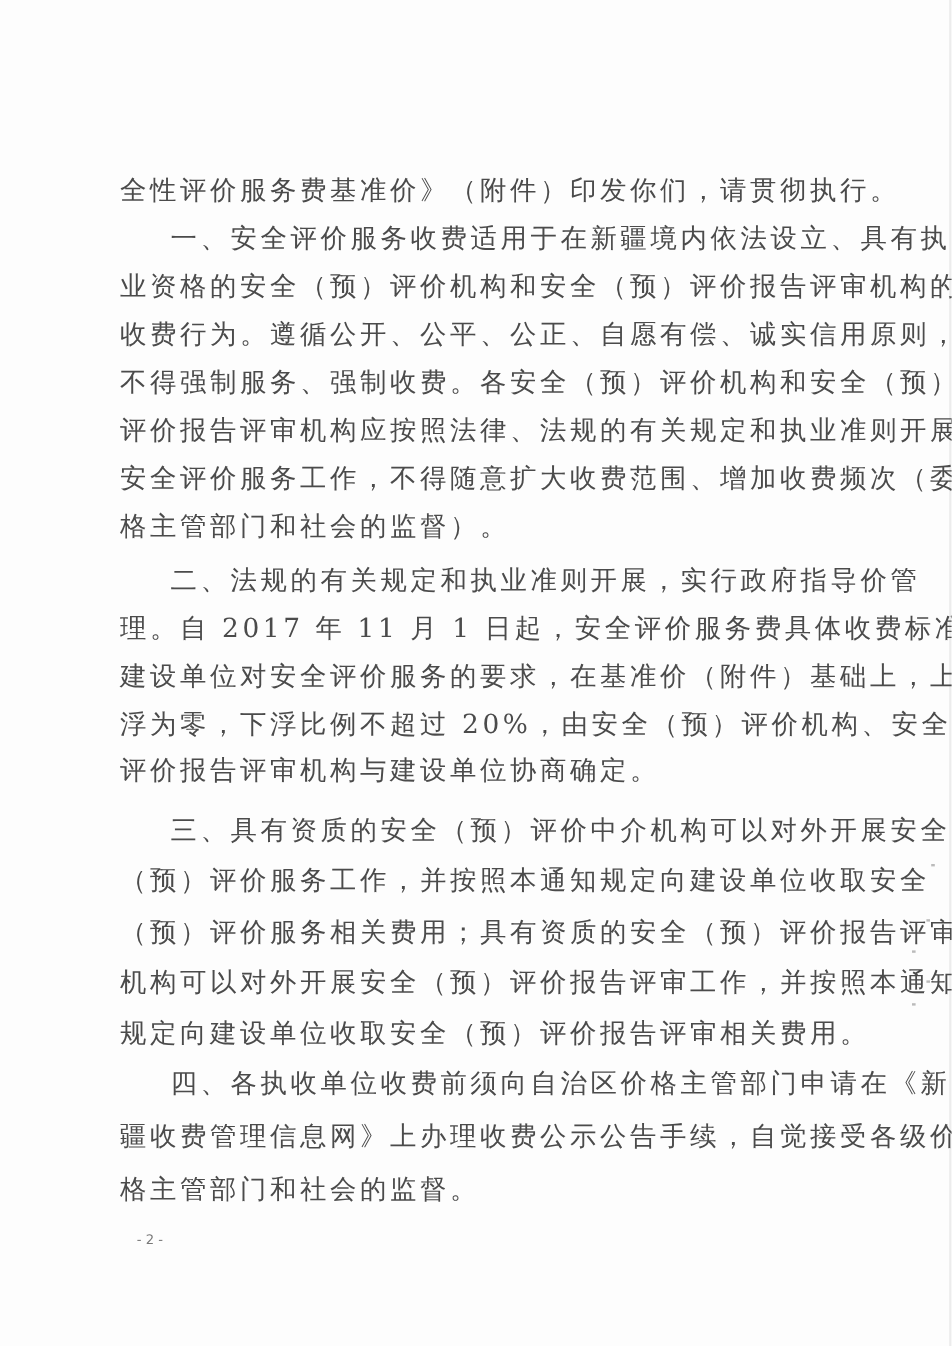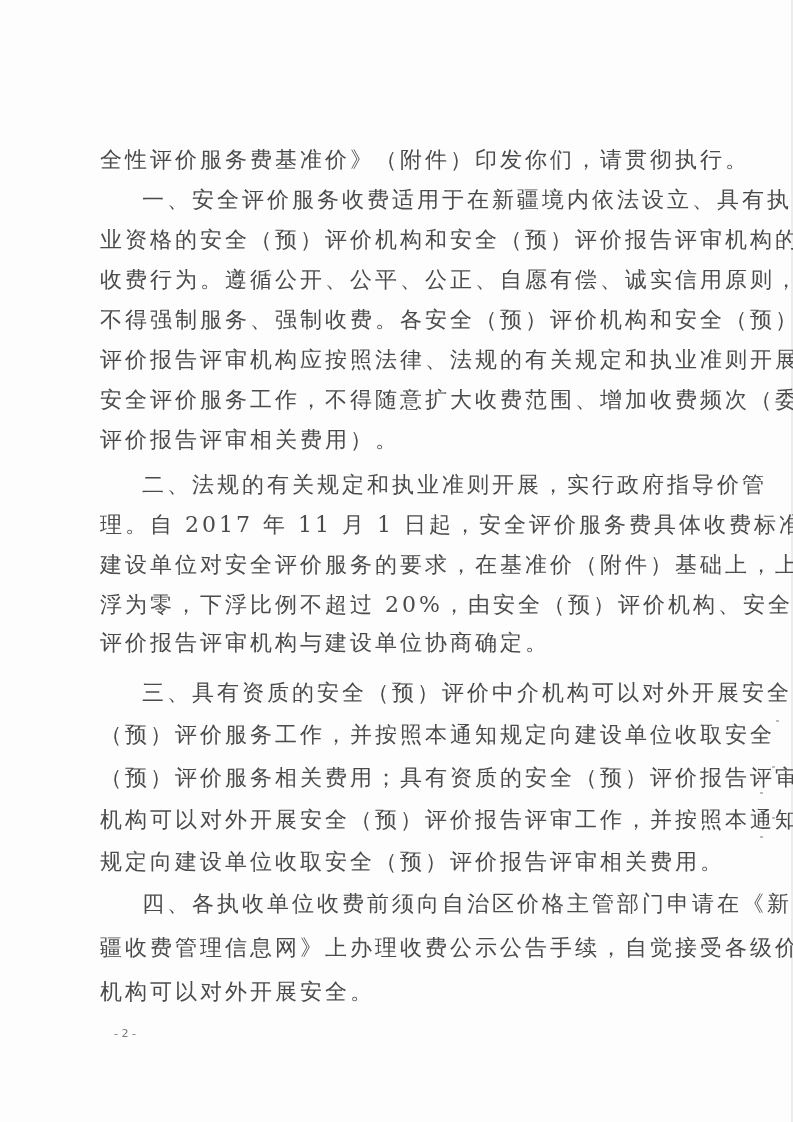--- a/index.html
+++ b/index.html
@@ -68,37 +68,37 @@
   <div class="content">
 
     <div class="line" style="top:0px">全性评价服务费基准价》（附件）印发你们，请贯彻执行。</div>
 
     <div class="line indent" style="top:40px">一、安全评价服务收费适用于在新疆境内依法设立、具有执</div>
     <div class="line" style="top:80px">业资格的安全（预）评价机构和安全（预）评价报告评审机构的</div>
     <div class="line" style="top:120px">收费行为。遵循公开、公平、公正、自愿有偿、诚实信用原则，</div>
     <div class="line" style="top:160px">不得强制服务、强制收费。各安全（预）评价机构和安全（预）</div>
     <div class="line" style="top:200px">评价报告评审机构应按照法律、法规的有关规定和执业准则开展</div>
     <div class="line" style="top:240px">安全评价服务工作，不得随意扩大收费范围、增加收费频次（委</div>
-    <div class="line" style="top:280px">评价报告评审相关费用）。</div>
+    <div class="line" style="top:280px">格主管部门和社会的监督）。</div>
 
     <div class="line indent" style="top:325px">二、法规的有关规定和执业准则开展，实行政府指导价管</div>
     <div class="line" style="top:365px">理。自 2017 年 11 月 1 日起，安全评价服务费具体收费标准根据</div>
     <div class="line" style="top:405px">建设单位对安全评价服务的要求，在基准价（附件）基础上，上</div>
     <div class="line" style="top:445px">浮为零，下浮比例不超过 20%，由安全（预）评价机构、安全（预）</div>
     <div class="line" style="top:483px">评价报告评审机构与建设单位协商确定。</div>
 
     <div class="line indent" style="top:533px">三、具有资质的安全（预）评价中介机构可以对外开展安全</div>
     <div class="line" style="top:575px">（预）评价服务工作，并按照本通知规定向建设单位收取安全</div>
     <div class="line" style="top:618px">（预）评价服务相关费用；具有资质的安全（预）评价报告评审</div>
     <div class="line" style="top:660px">机构可以对外开展安全（预）评价报告评审工作，并按照本通知</div>
     <div class="line" style="top:702px">规定向建设单位收取安全（预）评价报告评审相关费用。</div>
 
     <div class="line indent" style="top:744px">四、各执收单位收费前须向自治区价格主管部门申请在《新</div>
     <div class="line" style="top:788px">疆收费管理信息网》上办理收费公示公告手续，自觉接受各级价</div>
-    <div class="line" style="top:832px">机构可以对外开展安全。</div>
+    <div class="line" style="top:832px">格主管部门和社会的监督。</div>
   </div>
 
   <div class="page-number">- 2 -</div>
 
   <div class="speck" style="left:776px; top:720px"></div>
   <div class="speck" style="left:772px; top:766px"></div>
   <div class="speck" style="left:760px; top:792px"></div>
   <div class="speck" style="left:772px; top:817px"></div>
   <div class="speck" style="left:760px; top:836px"></div>
 </div>

